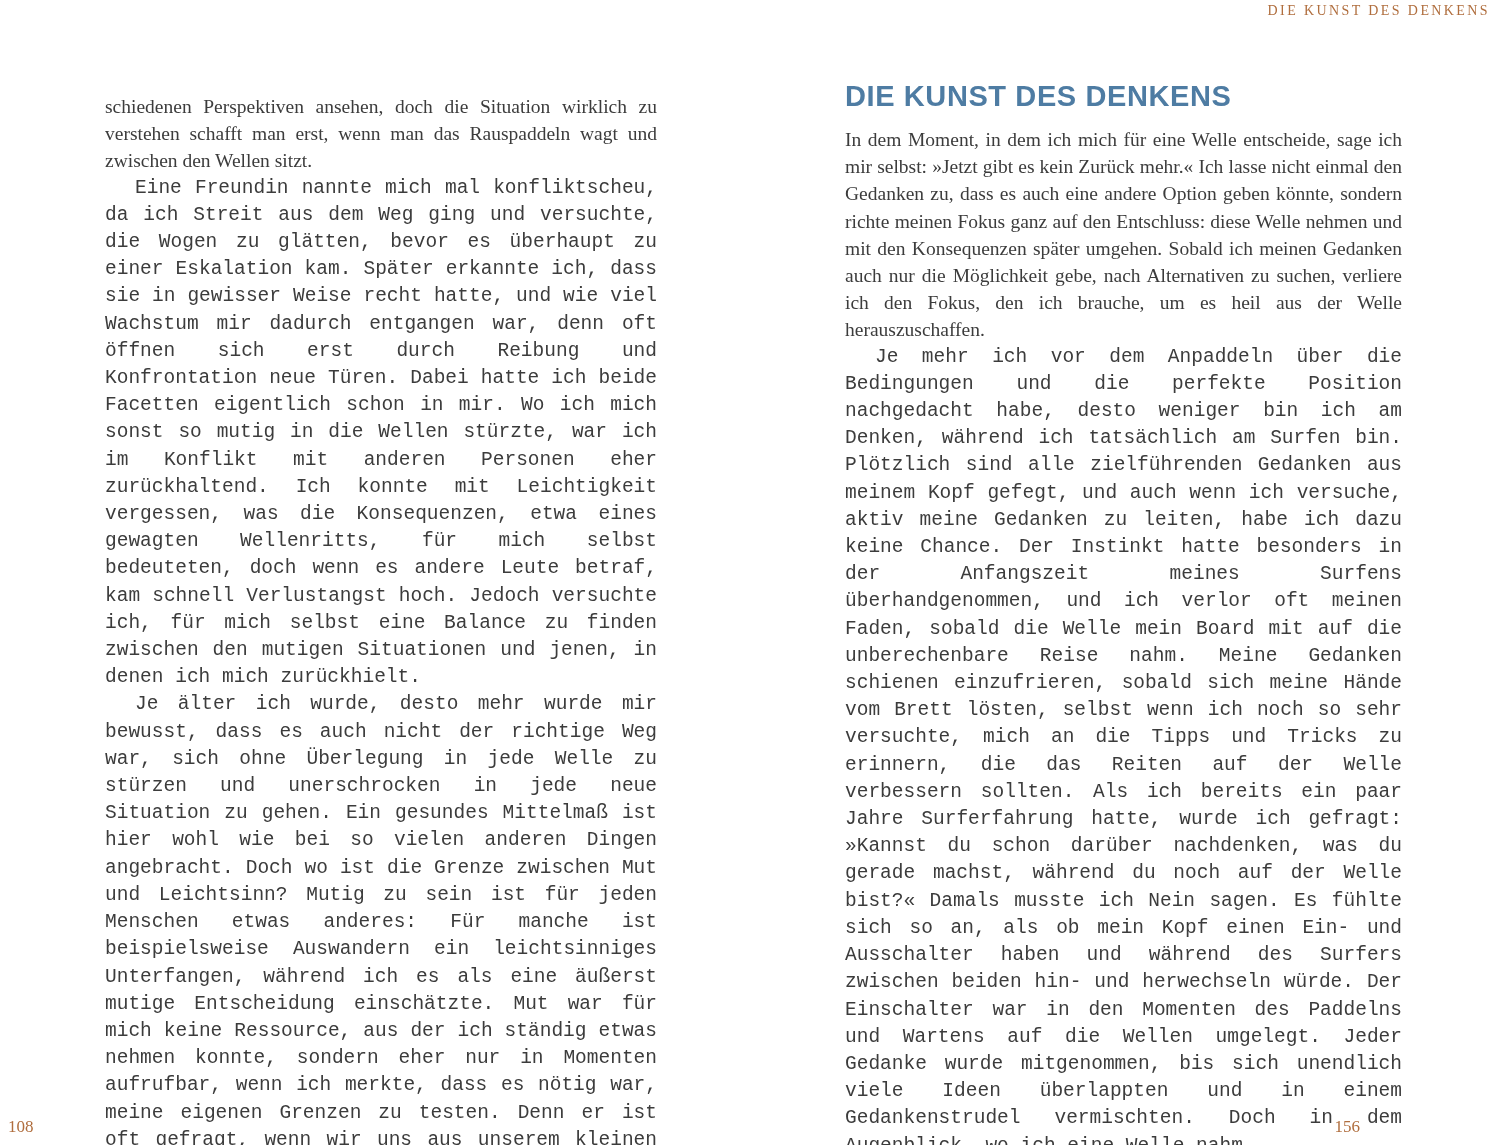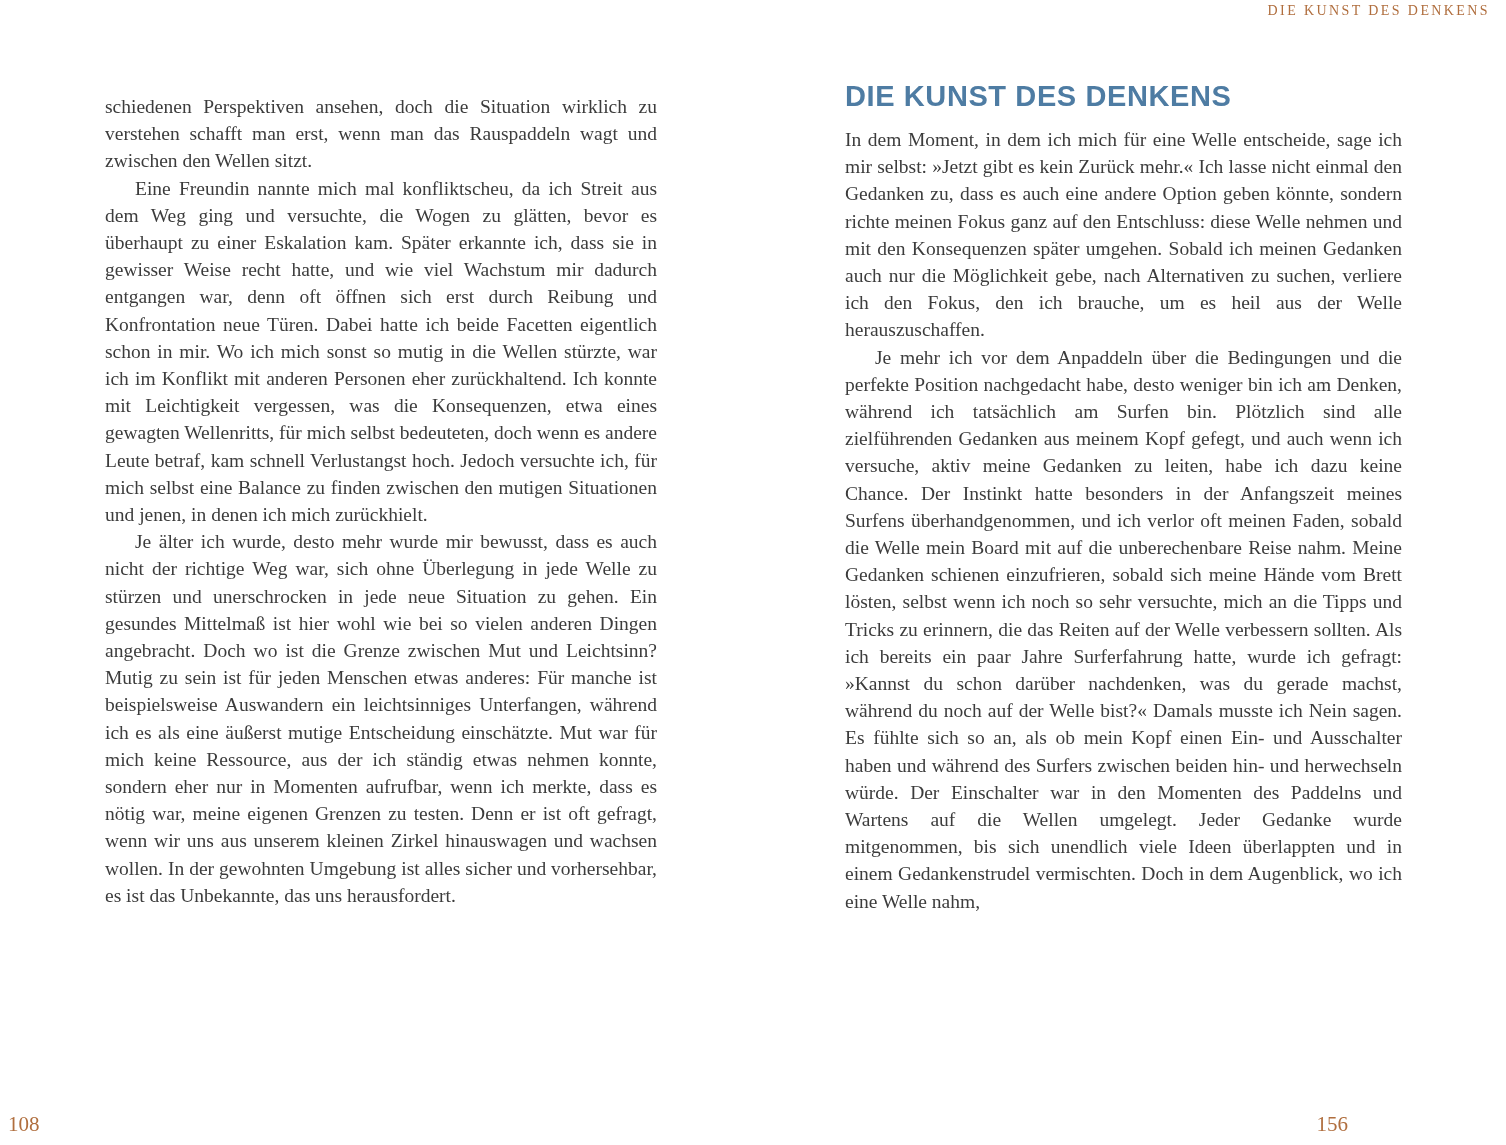--- a/index.html
+++ b/index.html
@@ -22,20 +22,21 @@
     font-size: 14px;
     letter-spacing: 2.4px;
     font-weight: 400;
     color: var(--accent-color, #b06e3e);
     text-transform: uppercase;
   }
   .page {
     position: absolute;
     top: 0;
     height: 100%;
+    padding-left: 12px;
   }
   .page-left { left: 0; width: 753px; }
   .page-right { left: 753px; width: 753px; }
   .text-block-left {
     position: absolute;
     left: 105px;
     top: 93px;
     width: 552px;
   }
   .text-block-right {
@@ -54,25 +55,26 @@
   }
   p.body-par {
     margin: 0;
     font-size: 19.5px;
     line-height: 27.2px;
     text-align: justify;
     hyphens: manual;
   }
   p.body-par.indent {
     text-indent: 30px;
+    font-family: Liberation Mono, monospace;
   }
   .page-number {
     position: absolute;
     bottom: 8px;
-    font-size: 21px;
+    font-size: 17px;
     color: var(--accent-color, #b06e3e);
   }
   .page-number-left { left: 8px; }
   .page-number-right { right: 158px; bottom: 8px; }
 </style>
 </head>
 <body>
 
 <div class="running-header">DIE KUNST DES DENKENS</div>
 

